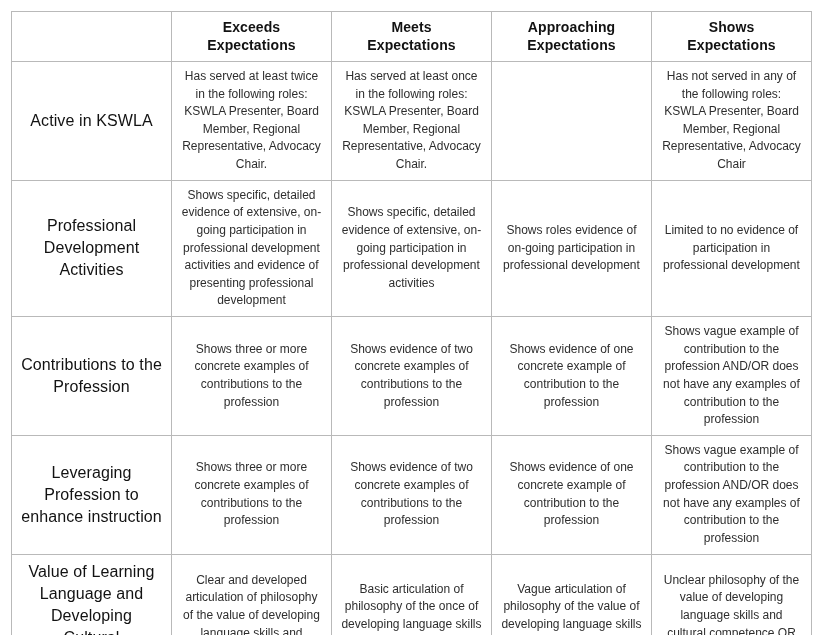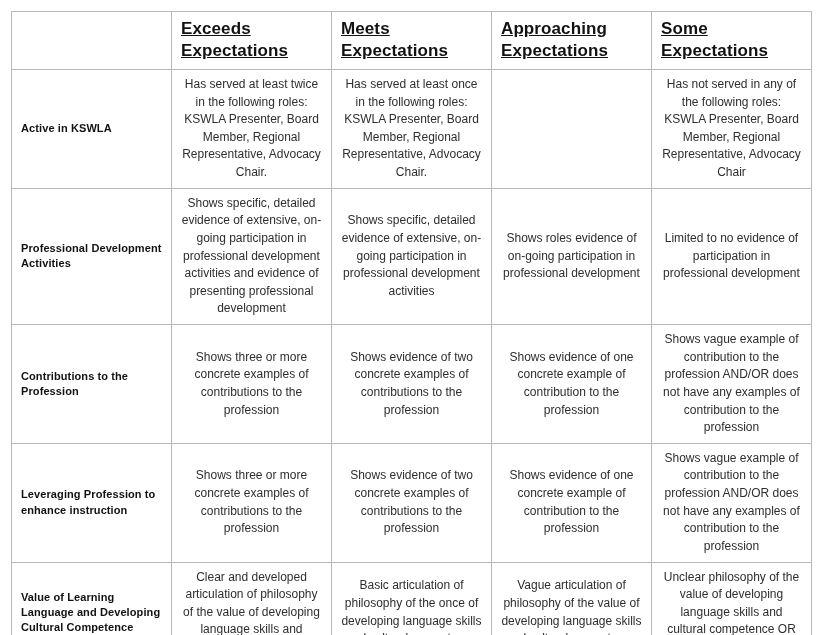--- a/index.html
+++ b/index.html
@@ -36,36 +36,35 @@
   table.rubric td {
     border: 1px solid #b9b9b9;
     vertical-align: middle;
     background: #ffffff;
     padding: 6px 9px;
   }
 
   
   thead tr { height: 47px; }
   thead th {
-    text-align: left;
-    font-size: 17px;
+    text-align: center;
+    font-size: 14px;
     font-weight: bold;
     line-height: 1.32;
     color: #121212;
     letter-spacing: 0.1px;
-    text-decoration: underline;
   }
   thead th.corner-cell { border-top-color: #b9b9b9; }
   .hdr-line { display: block; }
 
   
   td.criterion {
-    text-align: left;
-    font-size: 11px;
-    font-weight: bold;
+    text-align: center;
+    font-size: 16px;
+    font-weight: normal;
     line-height: 1.38;
     color: #121212;
     letter-spacing: 0.1px;
     padding-left: 12px;
     padding-right: 12px;
   }
 
   td.descriptor {
     text-align: center;
     font-size: 12px;
@@ -107,21 +106,21 @@
         </th>
         <th>
           <span class="hdr-line">Meets</span>
           <span class="hdr-line">Expectations</span>
         </th>
         <th>
           <span class="hdr-line">Approaching</span>
           <span class="hdr-line">Expectations</span>
         </th>
         <th>
-          <span class="hdr-line">Some</span>
+          <span class="hdr-line">Shows</span>
           <span class="hdr-line">Expectations</span>
         </th>
       </tr>
     </thead>
 
     <tbody>
 
       <tr class="row-active-in-kswla">
         <td class="criterion">Active in KSWLA</td>
         <td class="descriptor">Has served at least twice in the following roles: KSWLA Presenter, Board Member, Regional Representative, Advocacy Chair.</td>

